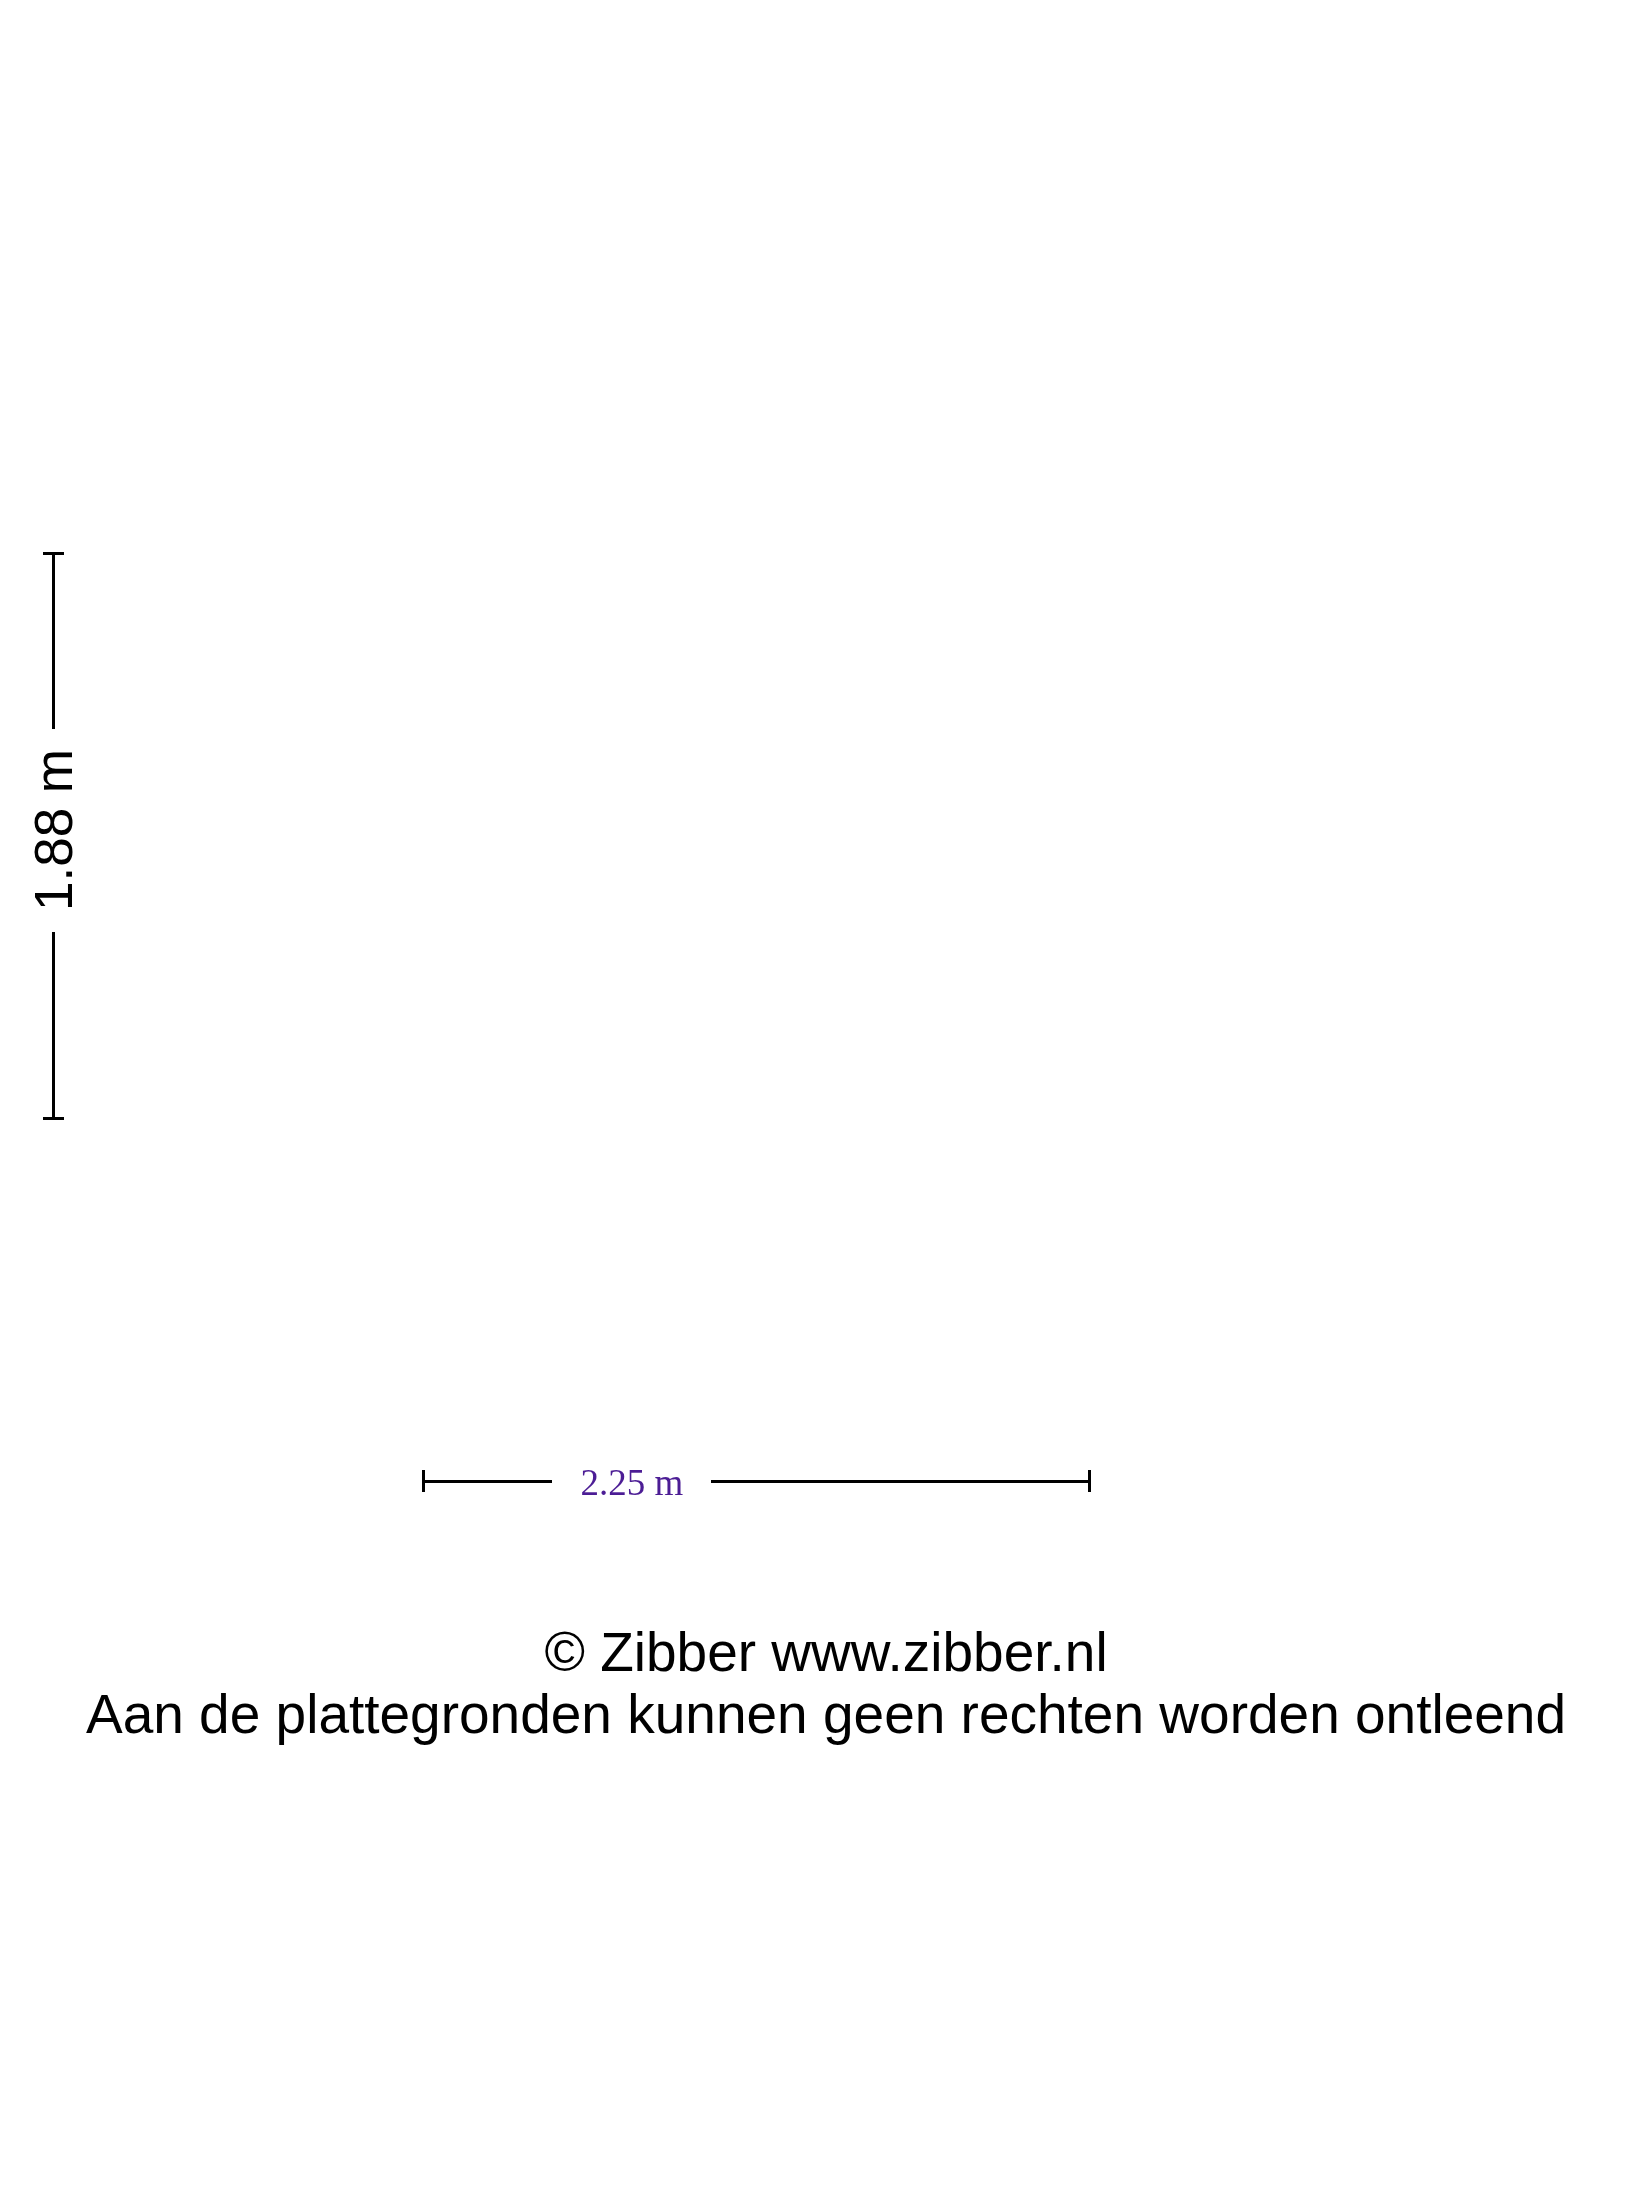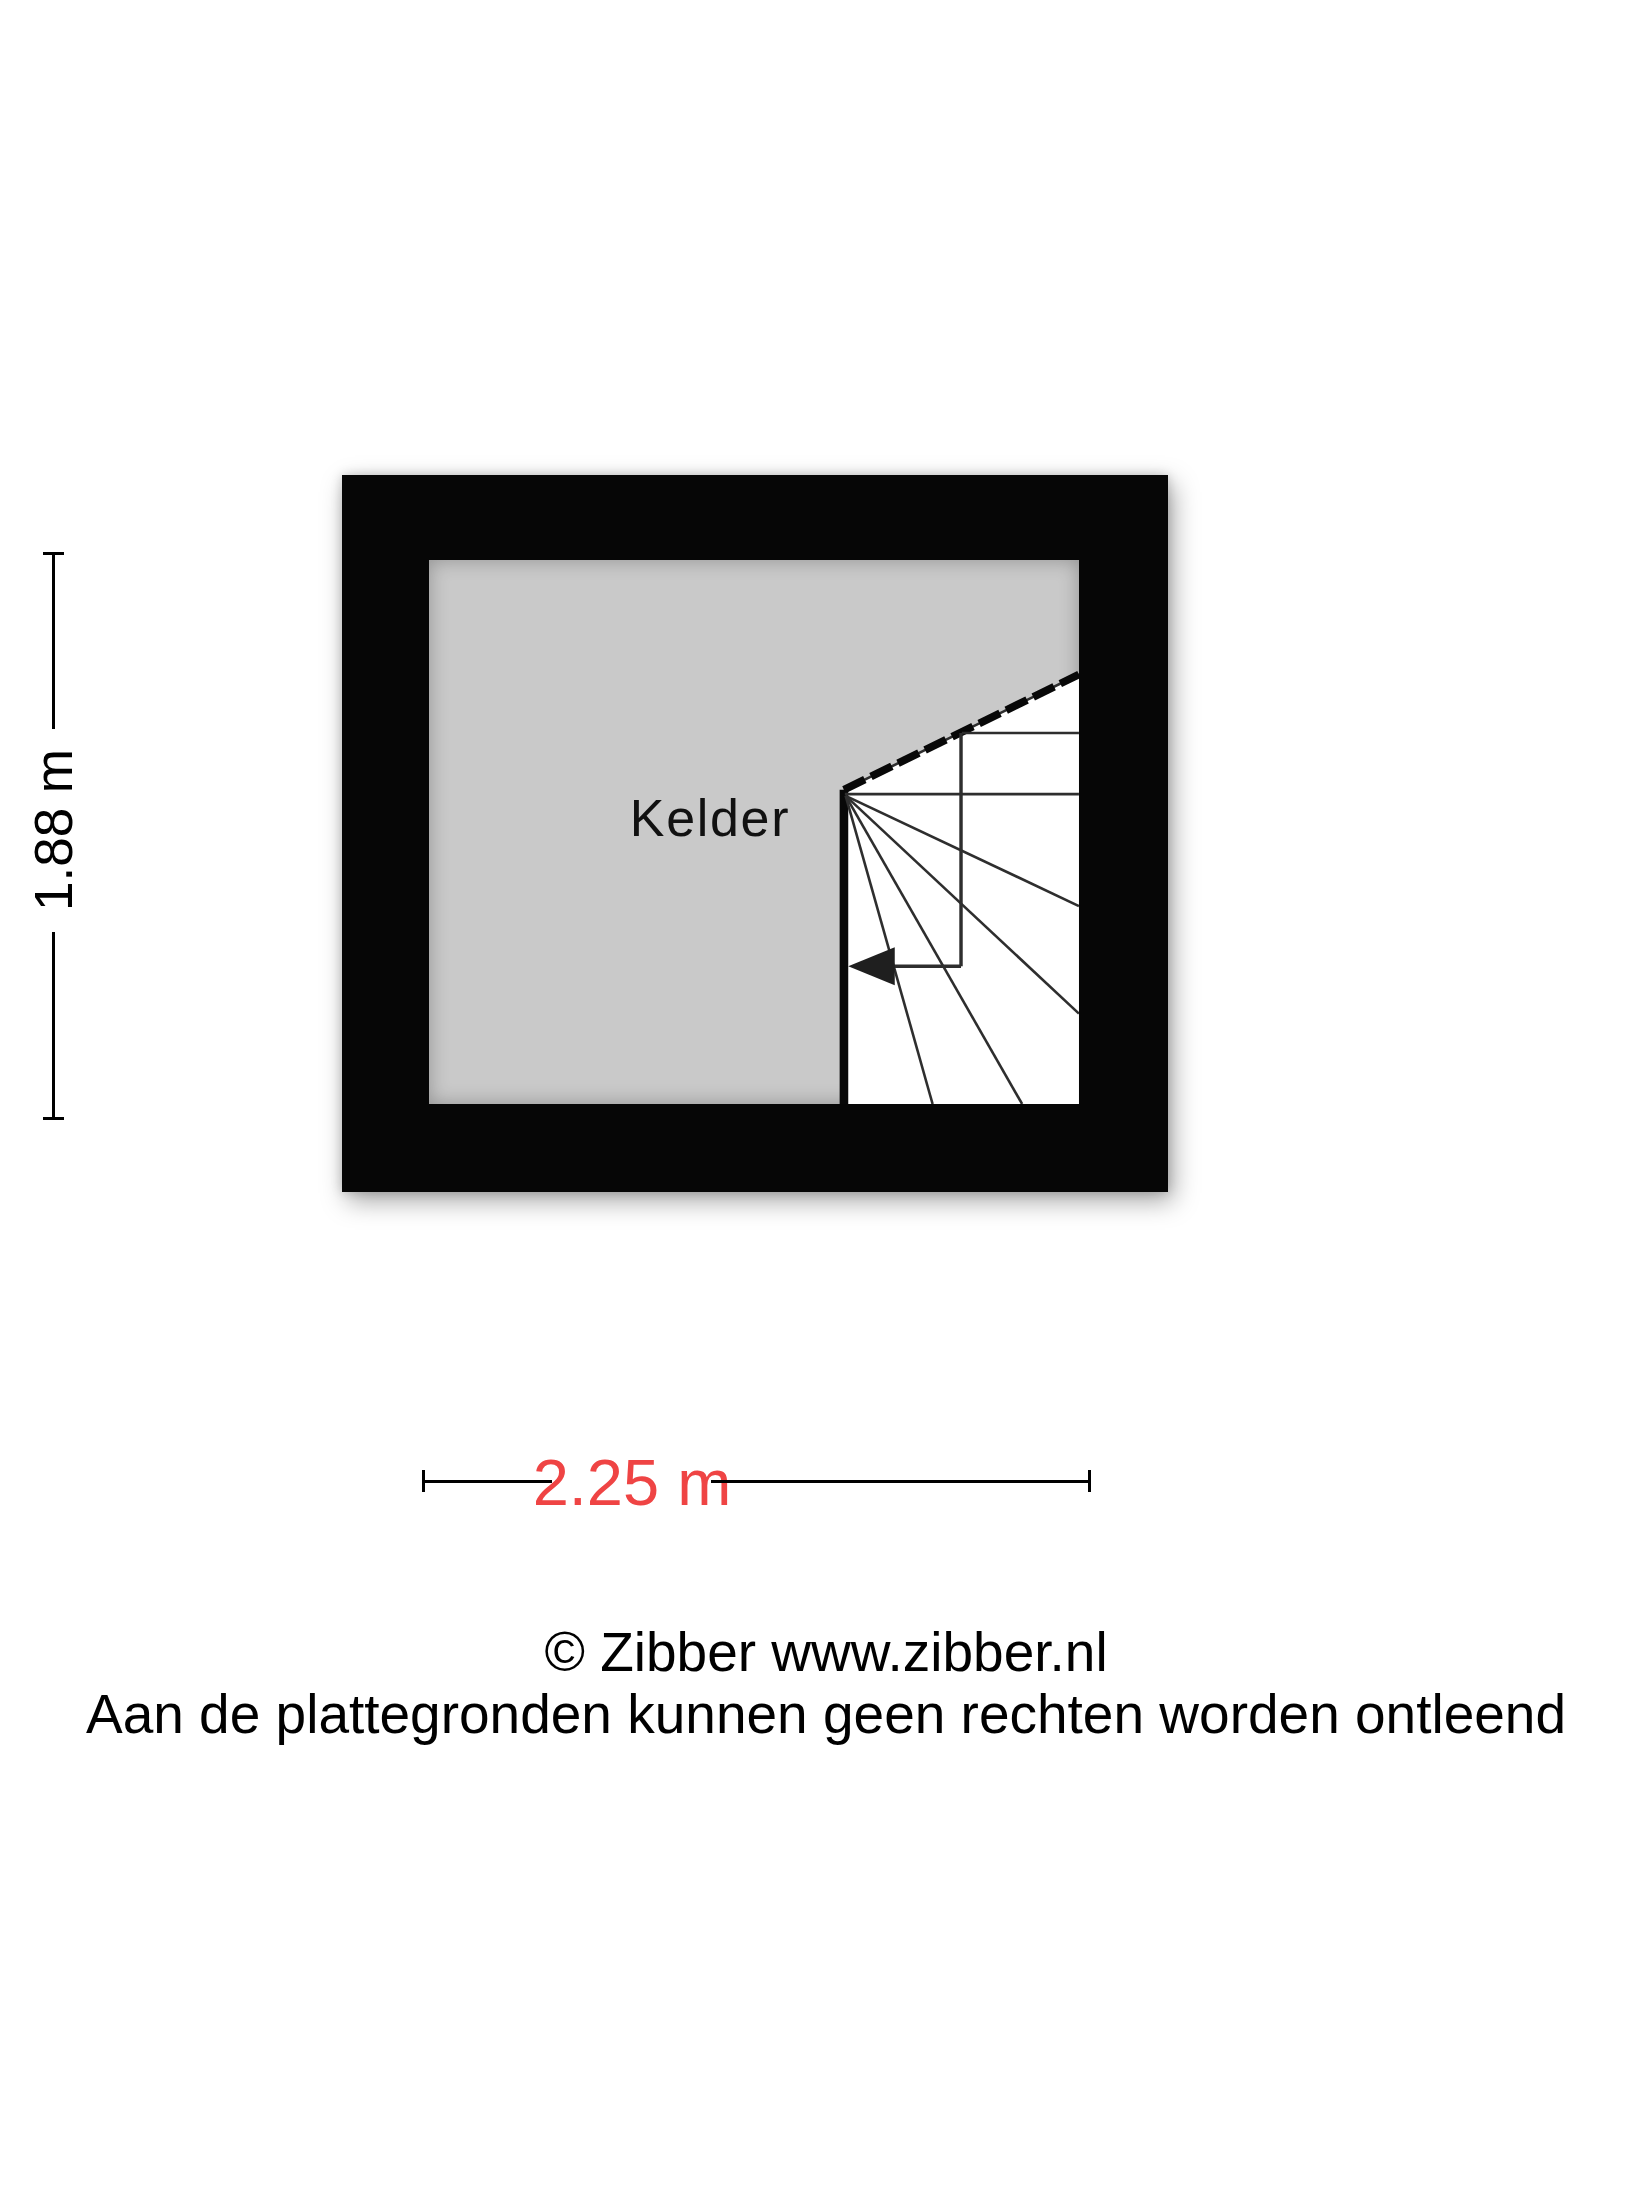--- a/index.html
+++ b/index.html
@@ -60,23 +60,24 @@
   }
   
   .h-tick-left    { left: 422px;  top: 1470px; width: 3.4px;   height: 22.4px; }
   .h-seg-left     { left: 423px;  top: 1480px; width: 129px; height: 3.4px; }
   .h-seg-right    { left: 711px;  top: 1480px; width: 379px; height: 3.4px; }
   .h-tick-right   { left: 1088px; top: 1470px; width: 3.4px;   height: 22.4px; }
   .dim-text-h {
     position: absolute;
     left: 632px; top: 1482px;
     transform: translate(-50%, -50%);
-    font-size: 65px;
-    color: #ef4444;
+    font-size: 37px;
+    color: #4c1d95;
     white-space: nowrap;
+    font-family: Liberation Serif, serif;
   }
 
   
   .footer {
     position: absolute;
     left: 0; top: 1621px;
     width: 100%;
     text-align: center;
     color: #000000;
     font-size: 55px;
@@ -89,48 +90,20 @@
 <div class="page">
 
   <div>
     <div class="dim-part v-tick-top"></div>
     <div class="dim-part v-seg-top"></div>
     <div class="dim-text-v">1.88 m</div>
     <div class="dim-part v-seg-bottom"></div>
     <div class="dim-part v-tick-bottom"></div>
   </div>
 
-  <div class="plan">
-    <div class="floor"></div>
-
-    <svg class="stairs-svg" viewBox="0 0 755 632">
-
-      <polygon points="482,267 755,133 755,632 482,632" fill="#ffffff"></polygon>
-
-      <line x1="482" y1="267" x2="755" y2="133" stroke="#2e2e2e" stroke-width="3"></line>
-
-      <line x1="482" y1="267" x2="755" y2="133" stroke="#080808" stroke-width="9" stroke-dasharray="27 8"></line>
-
-      <line x1="482" y1="267" x2="482" y2="632" stroke="#080808" stroke-width="10"></line>
-
-      <line x1="619" y1="201" x2="755" y2="201" stroke="#2e2e2e" stroke-width="3"></line>
-      <line x1="483" y1="272" x2="755" y2="272" stroke="#2e2e2e" stroke-width="3"></line>
-
-      <line x1="484" y1="274" x2="755" y2="402" stroke="#2e2e2e" stroke-width="3"></line>
-      <line x1="484" y1="274" x2="755" y2="527" stroke="#2e2e2e" stroke-width="3"></line>
-      <line x1="484" y1="274" x2="689" y2="632" stroke="#2e2e2e" stroke-width="3"></line>
-      <line x1="484" y1="274" x2="585" y2="632" stroke="#2e2e2e" stroke-width="3"></line>
-
-      <line x1="618" y1="201" x2="618" y2="472" stroke="#2e2e2e" stroke-width="4"></line>
-      <line x1="618" y1="472" x2="540" y2="472" stroke="#2e2e2e" stroke-width="4"></line>
-      <polygon points="487,472 541,450 541,494" fill="#1f1f1f"></polygon>
-    </svg>
-
-    <div class="room-label">Kelder</div>
-  </div>
 
   <div>
     <div class="dim-part h-tick-left"></div>
     <div class="dim-part h-seg-left"></div>
     <div class="dim-text-h">2.25 m</div>
     <div class="dim-part h-seg-right"></div>
     <div class="dim-part h-tick-right"></div>
   </div>
 
   <div class="footer">

